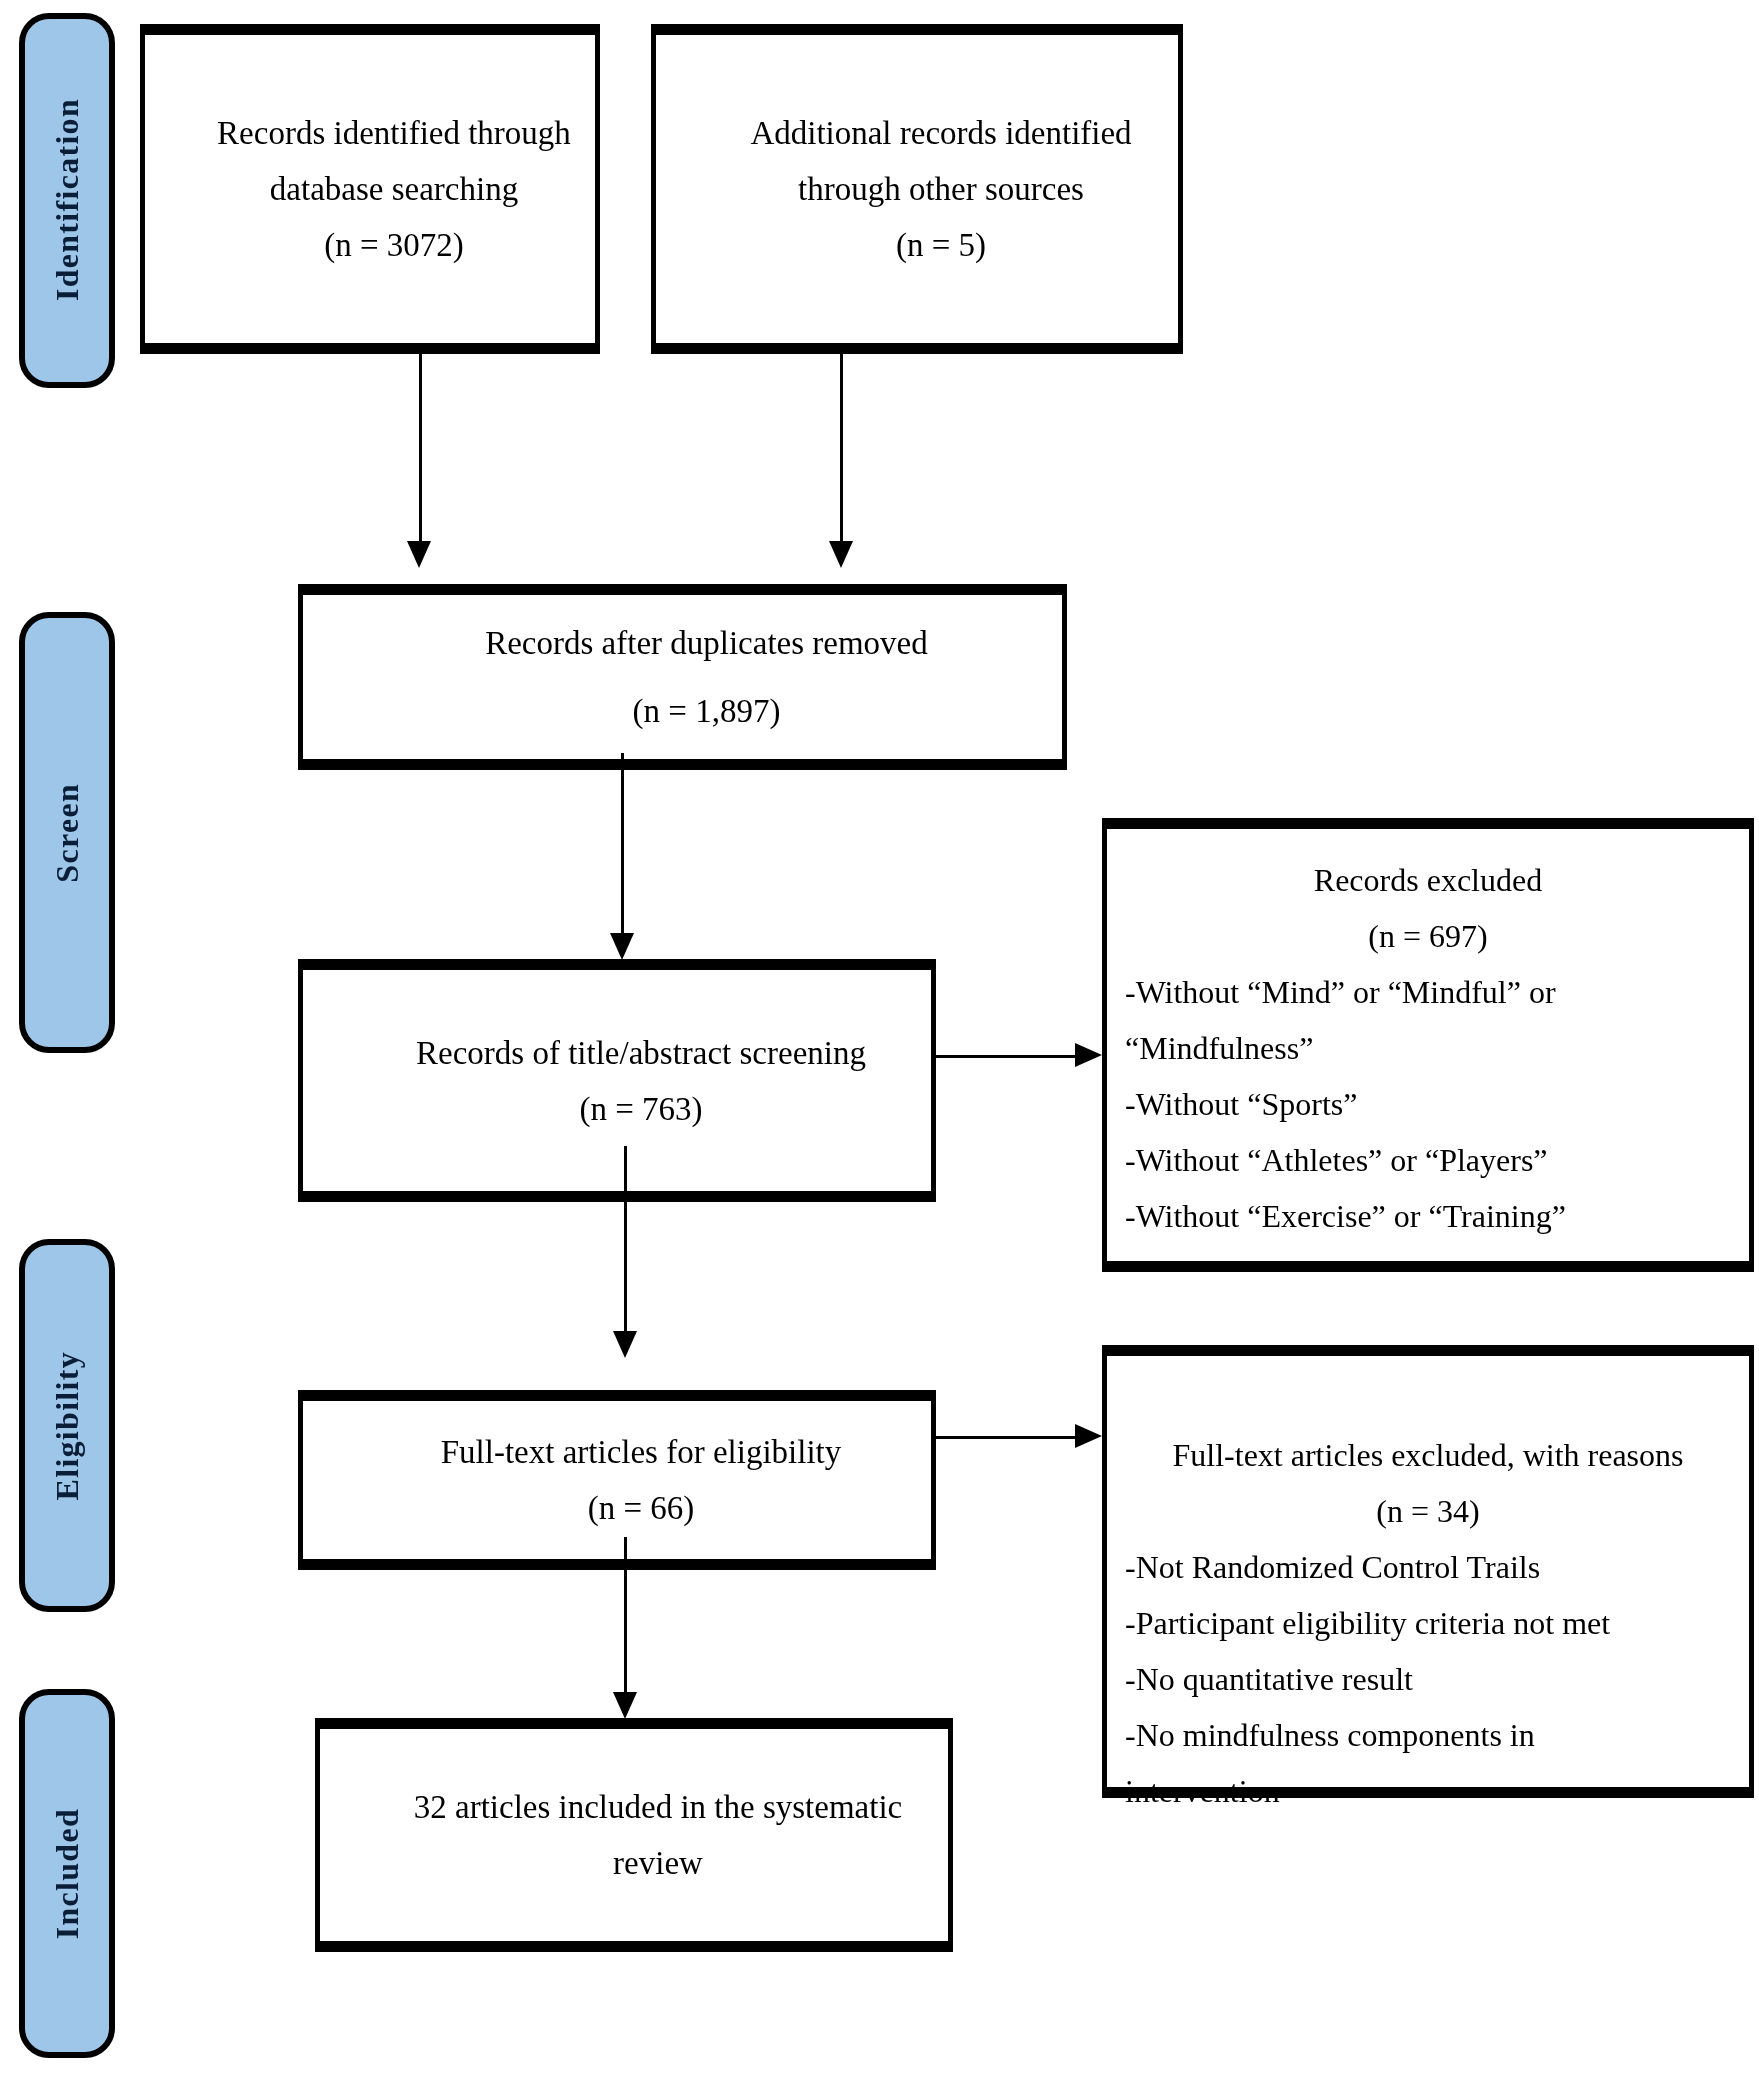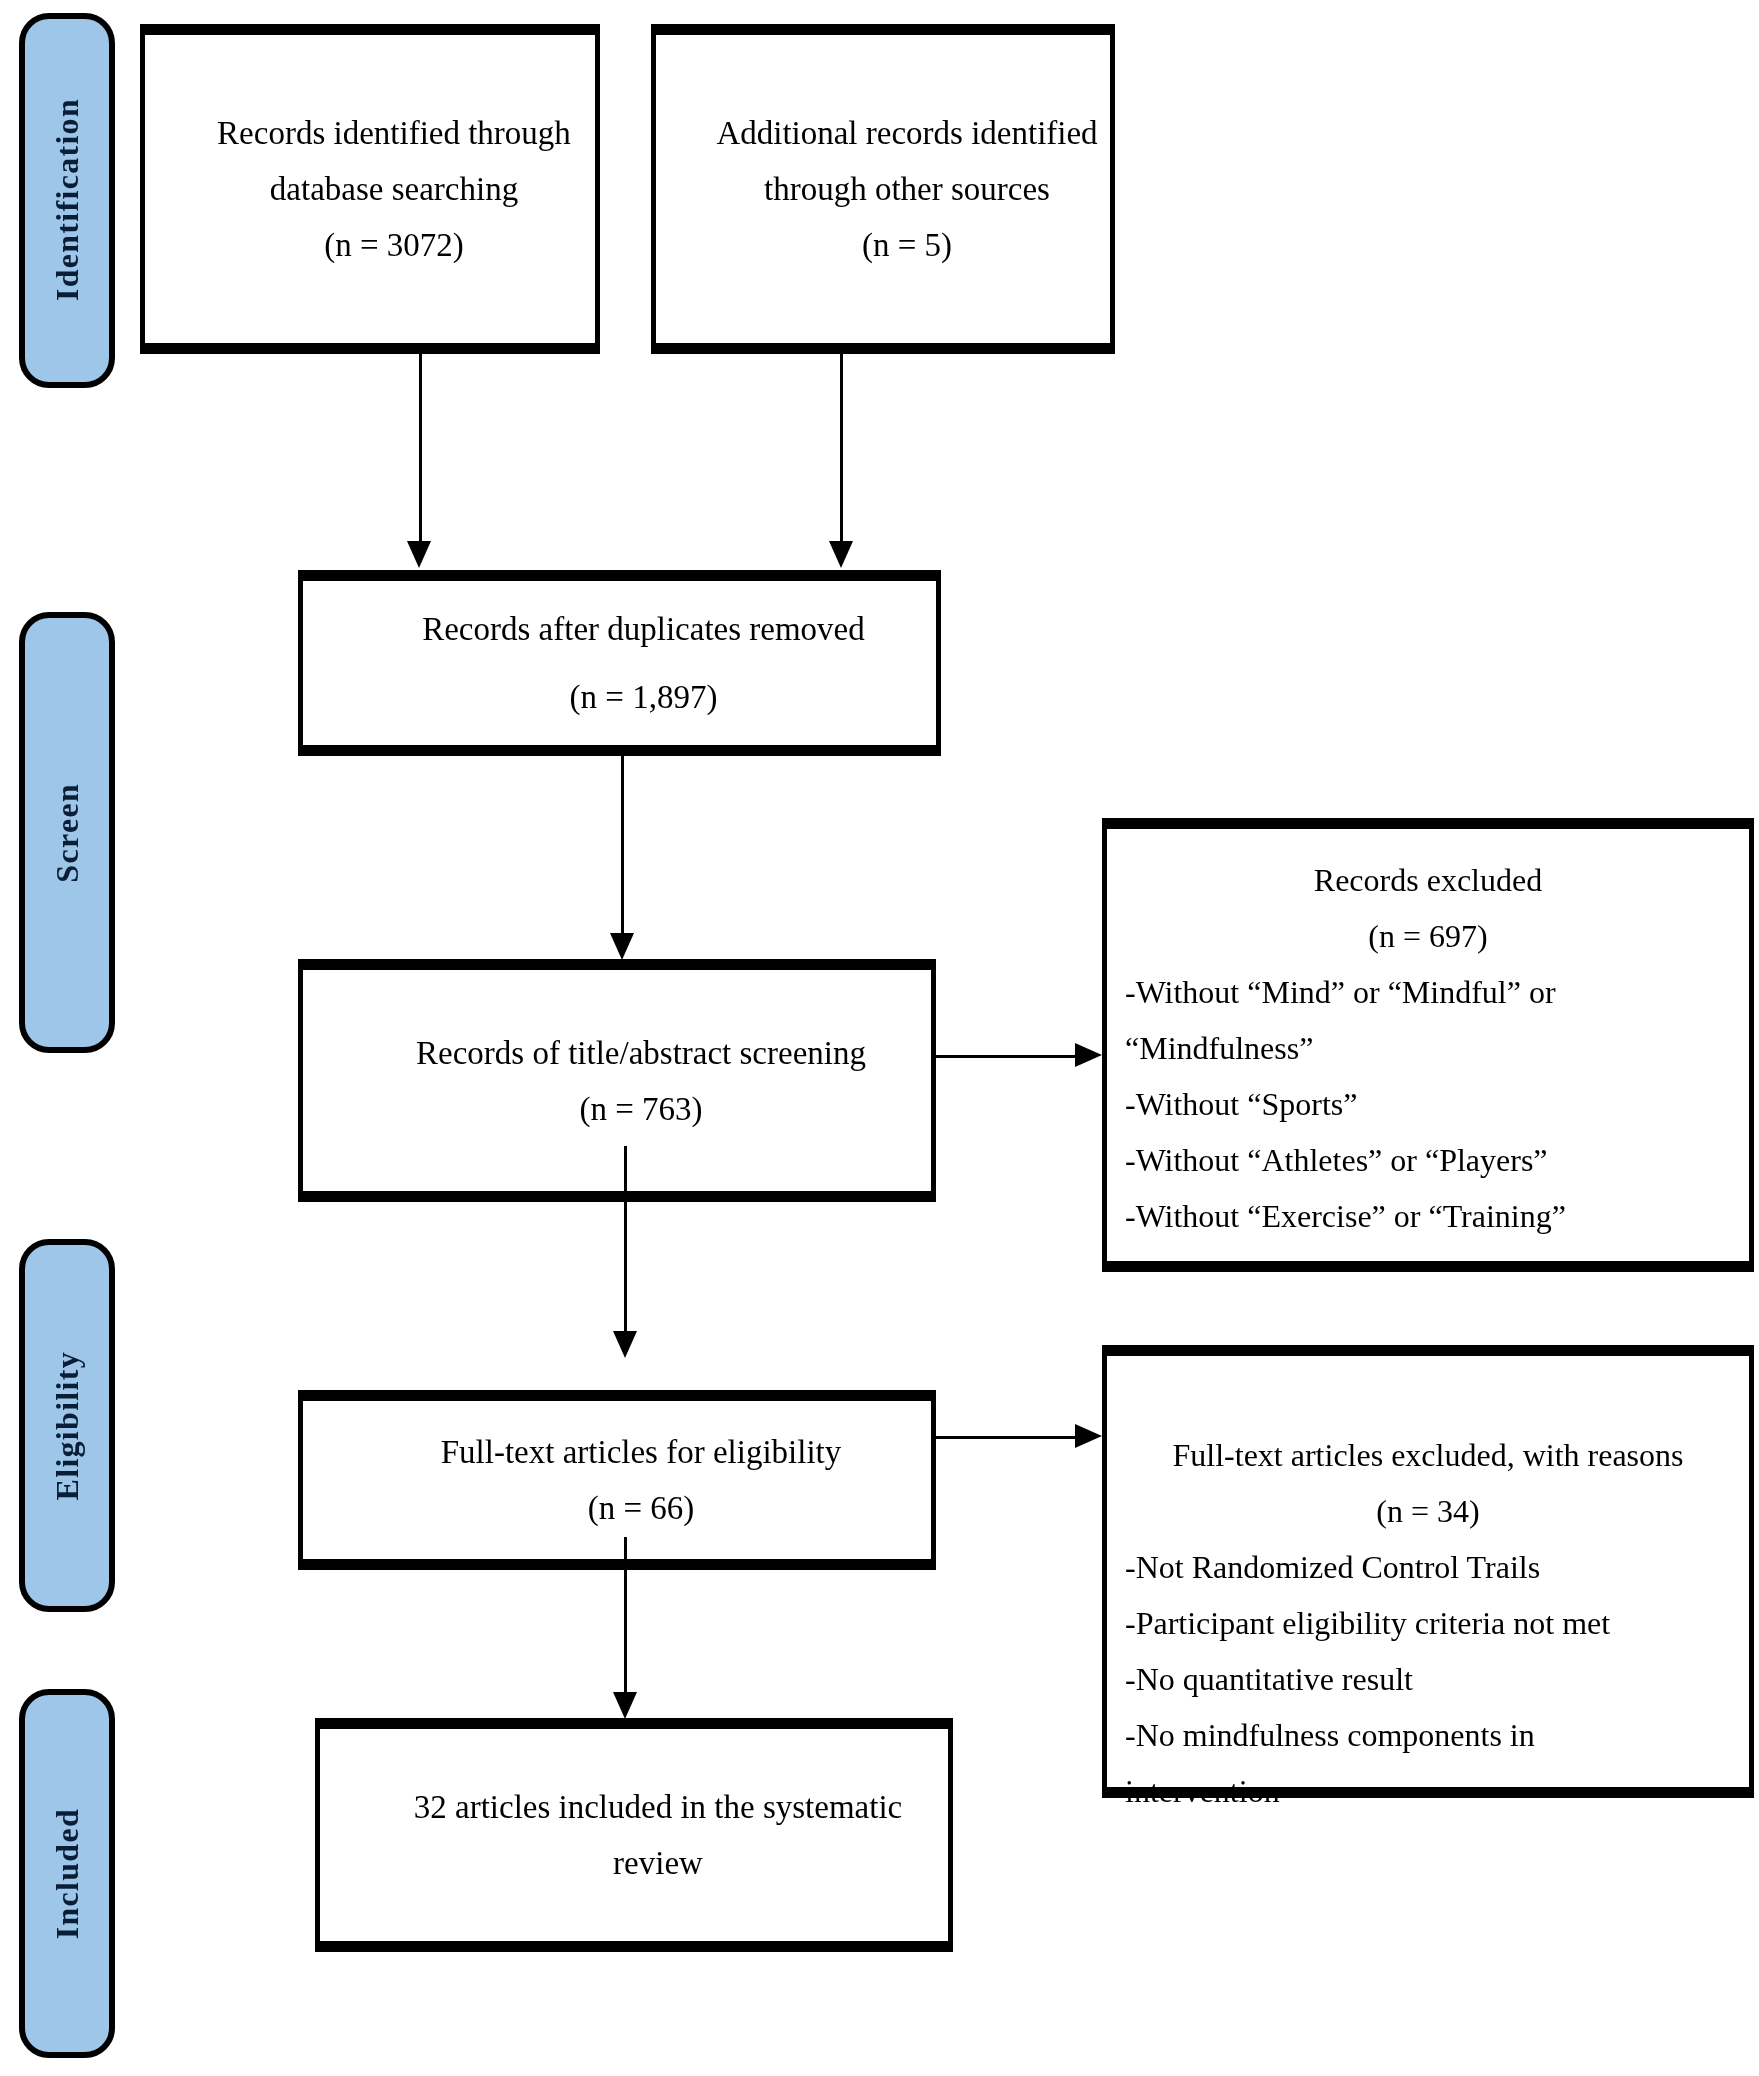--- a/index.html
+++ b/index.html
@@ -117,27 +117,27 @@
   <div class="stage" style="top:1689px;height:369px;">
     <span class="vtext">Included</span>
   </div>
 
   <div class="box center" style="left:140px;top:24px;width:460px;height:330px;">
     <div class="ln">Records identified through</div>
     <div class="ln">database searching</div>
     <div class="ln">(n = 3072)</div>
   </div>
 
-  <div class="box center" style="left:651px;top:24px;width:464px;height:330px;">
+  <div class="box center" style="left:651px;top:24px;width:532px;height:330px;">
     <div class="ln">Additional records identified</div>
     <div class="ln">through other sources</div>
     <div class="ln">(n = 5)</div>
   </div>
 
-  <div class="box center" style="left:298px;top:570px;width:643px;height:186px;gap:12px;">
+  <div class="box center" style="left:298px;top:584px;width:769px;height:186px;gap:12px;">
     <div class="ln">Records after duplicates removed</div>
     <div class="ln">(n = 1,897)</div>
   </div>
 
   <div class="box center" style="left:298px;top:959px;width:638px;height:243px;">
     <div class="ln">Records of title/abstract screening</div>
     <div class="ln">(n = 763)</div>
   </div>
 
   <div class="box side" style="left:1102px;top:818px;width:652px;height:454px;padding-top:23px;">

